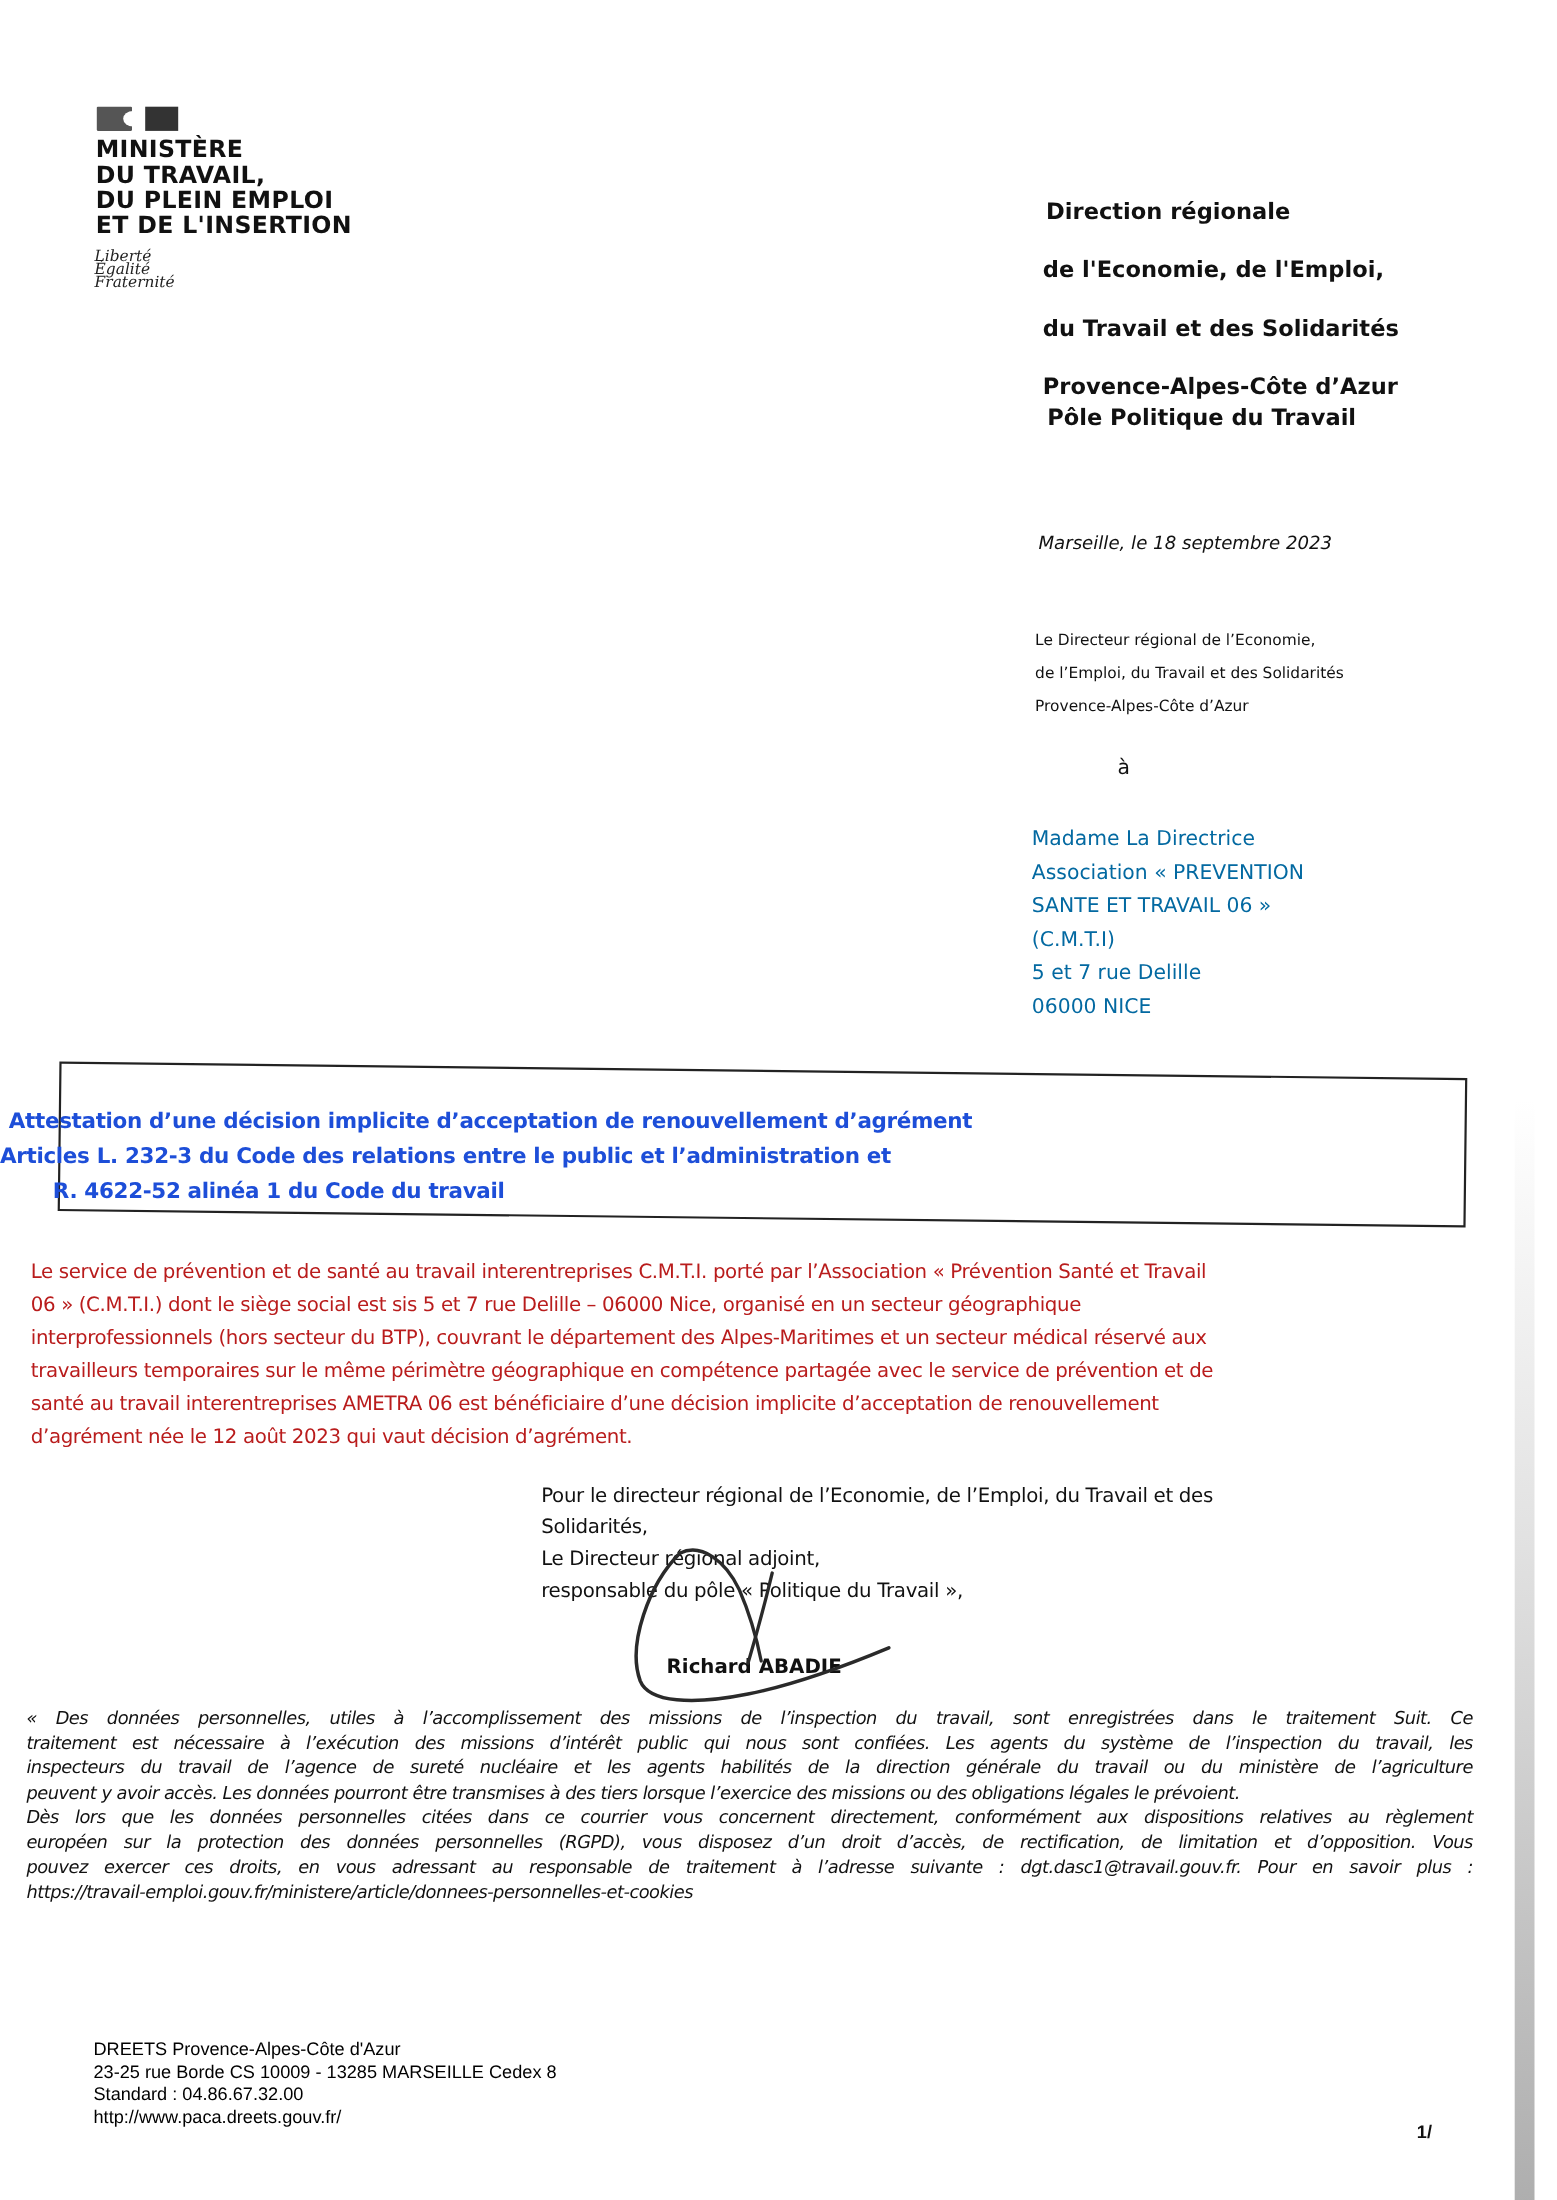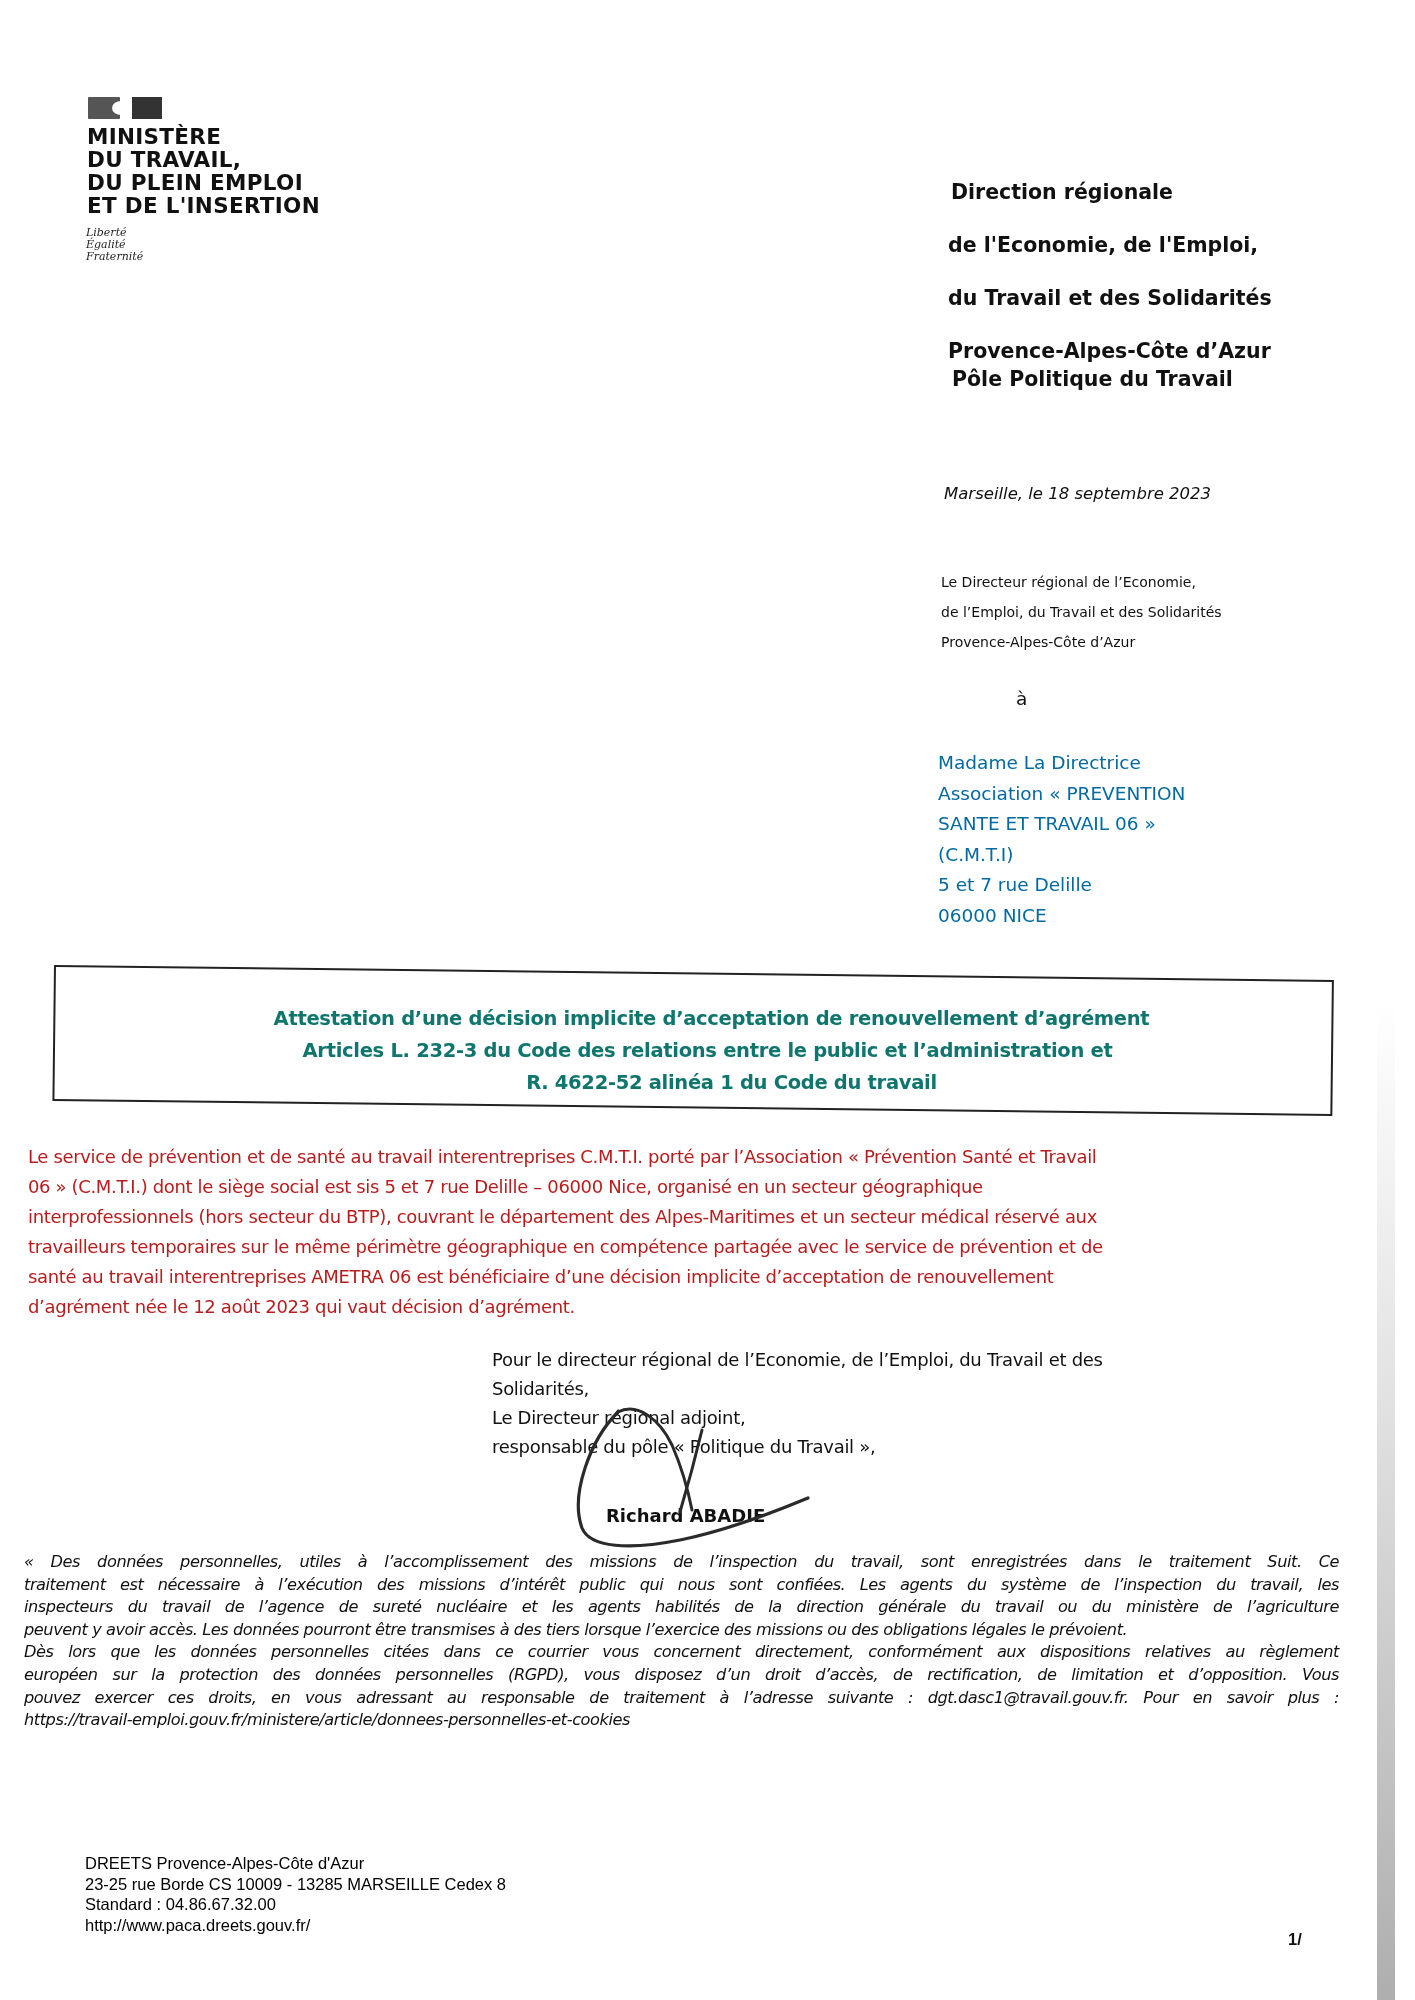--- a/index.html
+++ b/index.html
@@ -6,38 +6,38 @@
     body { width: 1415px; height: 2000px; position: relative; overflow: hidden; color: #1a1a1a; }
     .page { position: absolute; left: 0; top: 0; width: 1415px; height: 1712px; background: #fff; }
 
     
     .logo-emblem { position: absolute; left: 88px; top: 95px; width: 76px; height: 26px; }
     .logo-emblem .left { position: absolute; left: 0; top: 2px; width: 32px; height: 22px; background: #555; border-radius: 1px; }
     .logo-emblem .right { position: absolute; left: 44px; top: 2px; width: 30px; height: 22px; background: #333; }
     .logo-emblem .mid { position: absolute; left: 24px; top: 6px; width: 18px; height: 14px; background: #fff; border-radius: 50% 0 0 50%; }
     .ministry { position: absolute; left: 87px; top: 125px; font-family: "DejaVu Sans", sans-serif; font-weight: bold; font-size: 21.5px; line-height: 23px; letter-spacing: 0.3px; color: #111; }
     .ministry div { white-space: nowrap; }
-    .motto { position: absolute; left: 86px; top: 227px; font-family: "DejaVu Serif", serif; font-style: italic; font-size: 11px; line-height: 12px; color: #222; }
+    .motto { position: absolute; left: 86px; top: 227px; font-family: "DejaVu Serif", serif; font-style: italic; font-size: 14px; line-height: 12px; color: #222; }
 
     
     .direction { position: absolute; left: 948px; top: 155px; font-family: "DejaVu Sans", sans-serif; font-weight: bold; font-size: 20.5px; line-height: 32px; color: #111; }
     .direction div { white-space: nowrap; margin-top: 21px; }
     .direction .l1 { padding-left: 3px; }
     .pole { position: absolute; left: 952px; top: 367px; font-family: "DejaVu Sans", sans-serif; font-weight: bold; font-size: 20.5px; color: #111; white-space: nowrap; }
     .date { position: absolute; left: 944px; top: 484px; font-family: "DejaVu Sans", sans-serif; font-style: italic; font-size: 16.5px; color: #111; white-space: nowrap; }
 
     .sender { position: absolute; left: 941px; top: 567px; font-family: "DejaVu Sans", sans-serif; font-size: 14px; line-height: 30px; color: #111; }
     .sender div { white-space: nowrap; }
     .a { position: absolute; left: 1016px; top: 688px; font-family: "DejaVu Sans", sans-serif; font-size: 18.5px; color: #111; }
     .recipient { position: absolute; left: 938px; top: 748px; font-family: "DejaVu Sans", sans-serif; font-size: 18.5px; line-height: 30.5px; color: #0369a1; }
     .recipient div { white-space: nowrap; }
 
     
     .title-box { position: absolute; left: 54px; top: 965px; width: 1280px; height: 136px; border: 2px solid #222; transform: rotate(0.67deg); transform-origin: left top; box-sizing: border-box; }
-    .title-text { position: absolute; left: 0; top: 1003px; width: 1415px; text-align: center; font-family: "DejaVu Sans", sans-serif; font-weight: bold; font-size: 19.5px; line-height: 32px; color: #0f766e; letter-spacing: -0.3px; }
+    .title-text { position: absolute; left: 0; top: 1003px; width: 1415px; text-align: left; font-family: "DejaVu Sans", sans-serif; font-weight: bold; font-size: 19.5px; line-height: 32px; color: #1d4ed8; letter-spacing: -0.3px; }
     .title-text div { white-space: nowrap; }
     .title-text .t1 { padding-left: 8px; }
     .title-text .t2 { padding-left: 0px; }
     .title-text .t3 { padding-left: 48px; }
 
     
     .body-para { position: absolute; left: 28px; top: 1142px; width: 1330px; font-family: "DejaVu Sans", sans-serif; font-size: 18px; line-height: 30px; color: #b91c1c; letter-spacing: -0.35px; }
     .body-para div { white-space: nowrap; }
 
     

